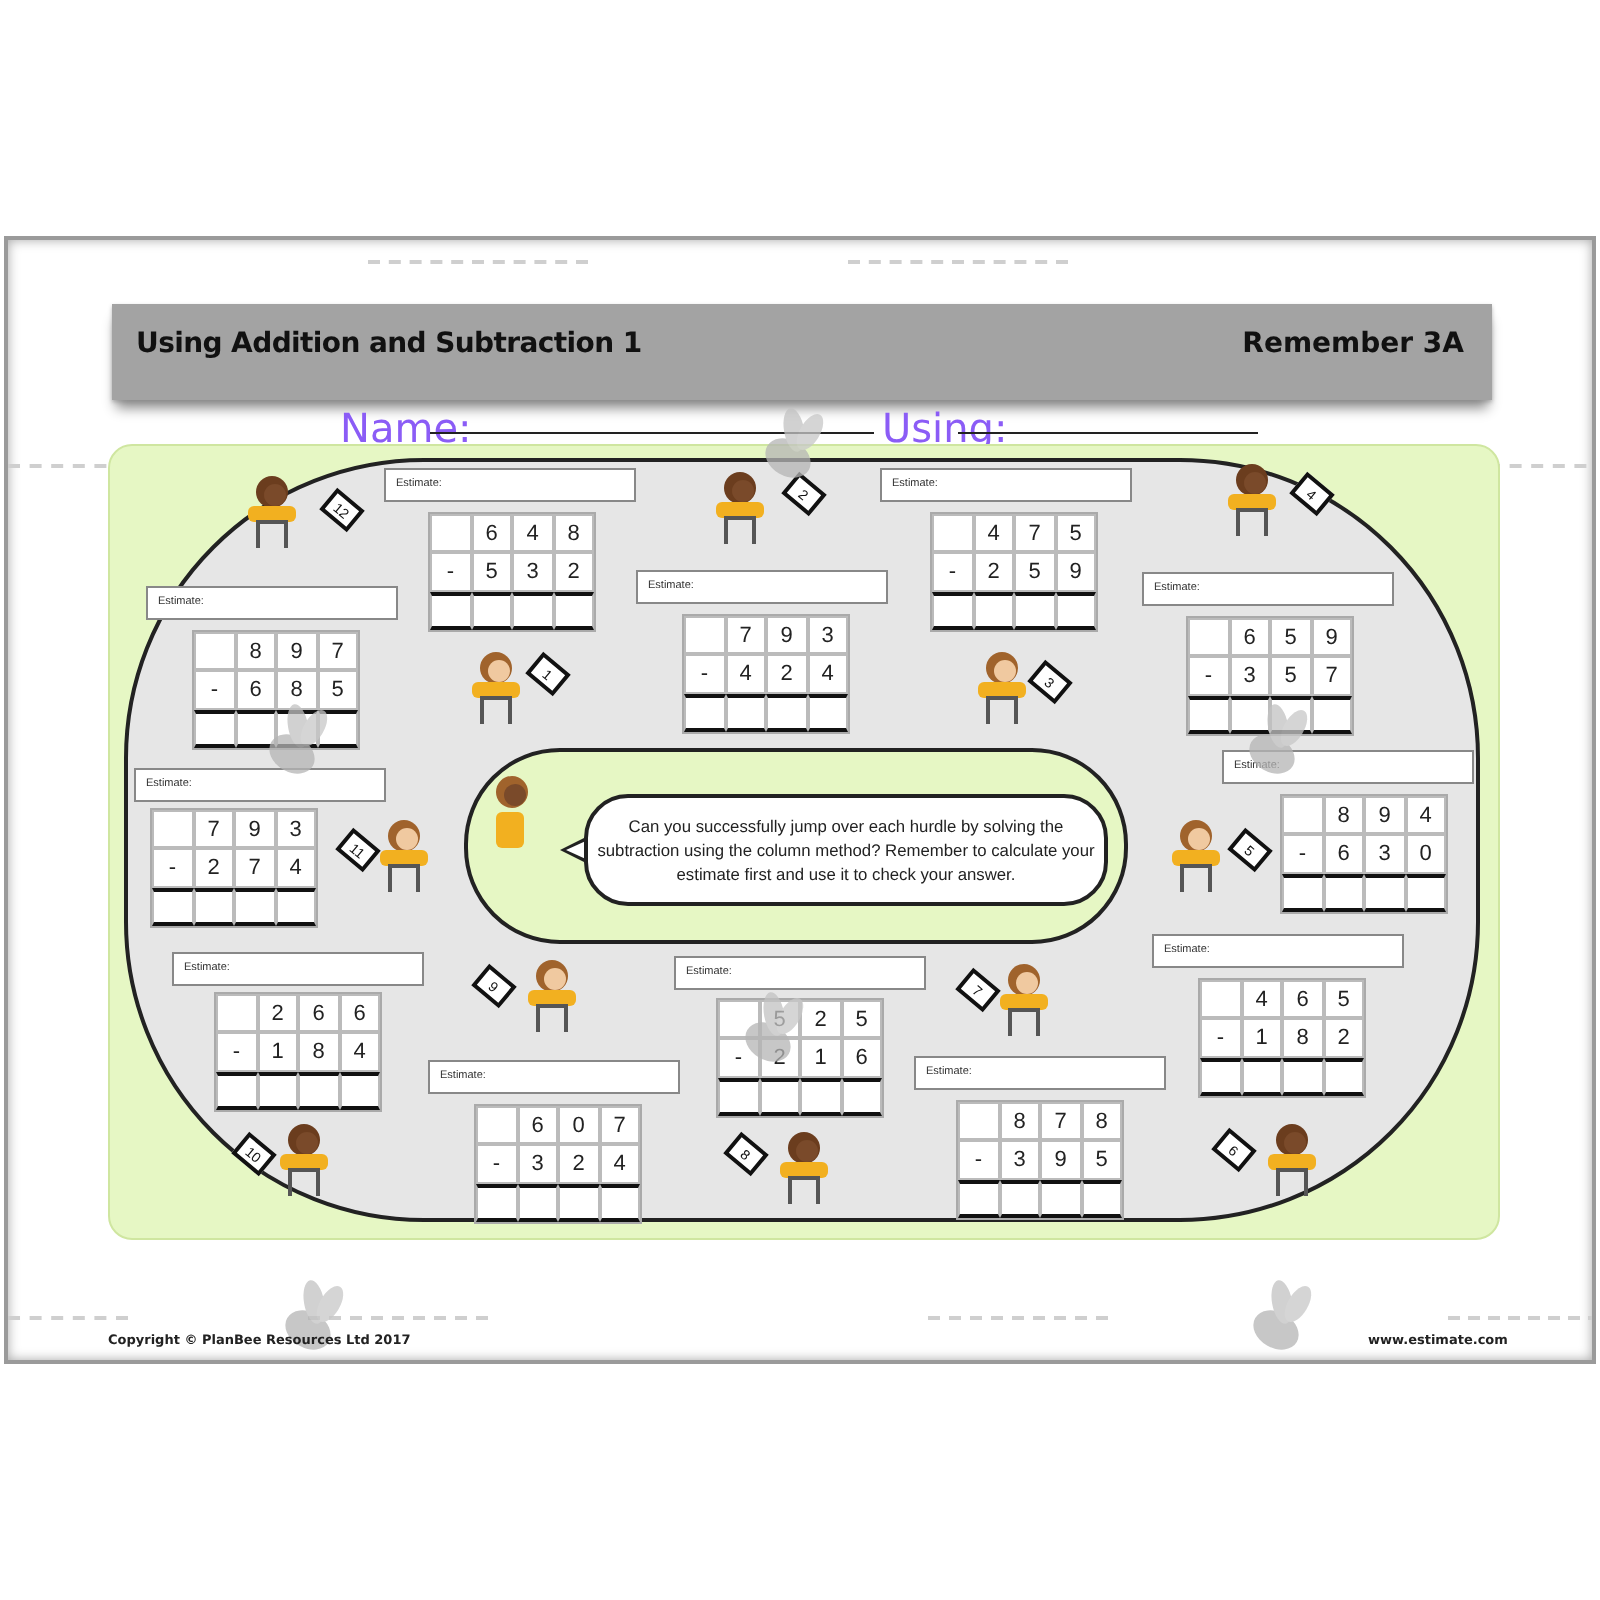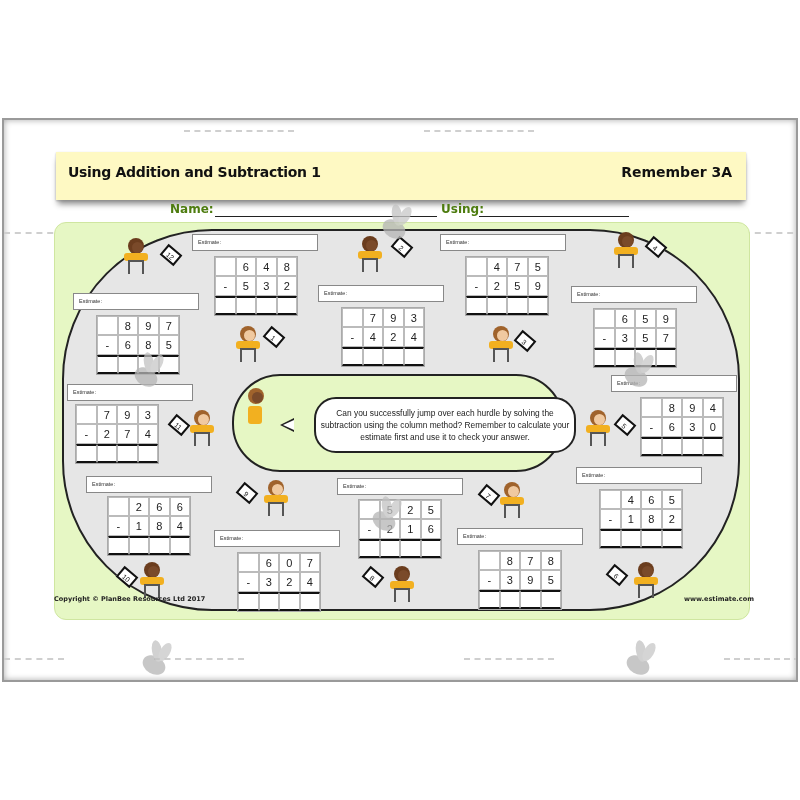--- a/index.html
+++ b/index.html
@@ -1,46 +1,46 @@
 <!DOCTYPE html>
 <html><head>
 <meta charset="utf-8">
 <style>
   html,body{margin:0;padding:0;}
   body{width:800px;height:800px;background:#ffffff;position:relative;overflow:hidden;font-family:"Liberation Sans",sans-serif;}
   .sheet{position:absolute;left:2px;top:118px;width:796px;height:564px;background:#fff;border:2px solid #9a9a9a;box-shadow:inset 0 0 6px rgba(0,0,0,.35);box-sizing:border-box;overflow:hidden;}
   .hex{position:absolute;border:2px dashed #cfcfcf;}
-  .titlebar{position:absolute;left:56px;top:152px;width:690px;height:48px;background:#fef9c3;box-shadow:0 6px 6px -2px #8a8a8a, 0 1px 2px #bbb;text-align:right;}
+  .titlebar{position:absolute;left:56px;top:152px;width:690px;height:48px;background:#a3a3a3;box-shadow:0 6px 6px -2px #8a8a8a, 0 1px 2px #bbb;text-align:right;}
   .title{position:absolute;left:12px;top:12px;font-family:"DejaVu Sans",sans-serif;font-weight:bold;font-size:14px;color:#111;letter-spacing:-0.3px;}
   .wsheet{position:absolute;right:14px;top:12px;font-family:"DejaVu Sans",sans-serif;font-weight:bold;font-size:14px;color:#111;}
-  .namerow{position:absolute;top:202px;font-family:"DejaVu Sans",sans-serif;font-weight:bold;font-size:12px;color:#4d7c0f;}
+  .namerow{position:absolute;top:202px;font-family:"DejaVu Sans",sans-serif;font-weight:normal;font-size:20px;color:#8b5cf6;}
   .line{position:absolute;border-bottom:1px solid #222;height:0;}
   .green{position:absolute;left:54px;top:222px;width:694px;height:396px;background:#e6f7c4;border:1px solid #cfe6a0;border-radius:12px;}
   .track{position:absolute;left:62px;top:229px;width:678px;height:382px;background:#e6e6e6;border:2px solid #222;border-radius:150px;box-sizing:border-box;}
   .island{position:absolute;left:232px;top:374px;width:332px;height:98px;background:#e6f7c4;border:2px solid #222;border-radius:48px;box-sizing:border-box;}
-  .bubble{position:absolute;left:292px;top:397px;width:262px;height:56px;background:#fff;border:2px solid #222;border-radius:22px;box-sizing:border-box;font-size:8.4px;color:#222;text-align:center;line-height:12px;padding-top:8px;margin-left:22px;}
+  .bubble{position:absolute;left:292px;top:397px;width:262px;height:56px;background:#fff;border:2px solid #222;border-radius:22px;box-sizing:border-box;font-size:8.4px;color:#222;text-align:center;line-height:12px;padding-top:8px;}
   .bubble-tail{position:absolute;left:280px;top:418px;width:0;height:0;border-top:7px solid transparent;border-bottom:7px solid transparent;border-right:14px solid #222;}
   .bubble-tail2{position:absolute;left:283px;top:420px;width:0;height:0;border-top:5px solid transparent;border-bottom:5px solid transparent;border-right:11px solid #fff;}
   .est{position:absolute;height:17px;background:#fff;border:1px solid #888;box-sizing:border-box;font-size:5.5px;color:#333;padding:4px 0 0 5px;}
   .grid{position:absolute;display:grid;grid-template-columns:repeat(4,1fr);grid-template-rows:repeat(3,1fr);background:#fff;border:1px solid #aaa;box-sizing:border-box;}
   .cell{border:1px solid #bbb;display:flex;align-items:center;justify-content:center;font-size:11px;color:#222;}
   .cell.r3{border-top:2px solid #111;border-bottom:2px solid #111;}
   .kid{position:absolute;width:30px;height:38px;}
   .kid .head{position:absolute;left:6px;top:0;width:16px;height:16px;border-radius:50%;background:#6b3d1e;}
   .kid.girl .head{background:#a0632c;}
   .kid .face{position:absolute;left:10px;top:4px;width:11px;height:11px;border-radius:50%;background:#f0c9a0;}
   .kid.dark .face{background:#7a4a2a;}
   .kid .body{position:absolute;left:2px;top:15px;width:24px;height:8px;background:#f2b020;border-radius:3px;}
   .kid .hurdle{position:absolute;left:6px;top:22px;width:16px;height:14px;border:2px solid #555;border-bottom:none;box-sizing:border-box;}
   .flag{position:absolute;width:18px;height:14px;background:#fff;border:2px solid #111;font-size:7px;line-height:14px;text-align:center;color:#111;transform:rotate(40deg);box-sizing:border-box;}
   .bee{position:absolute;width:40px;height:40px;opacity:.75;}
   .bee .b1{position:absolute;left:6px;top:16px;width:24px;height:18px;background:#b5b5b5;border-radius:50%;transform:rotate(30deg);}
   .bee .w1{position:absolute;left:16px;top:0;width:10px;height:22px;background:#c2c2c2;border-radius:50%;transform:rotate(-10deg);}
   .bee .w2{position:absolute;left:24px;top:2px;width:10px;height:20px;background:#c8c8c8;border-radius:50%;transform:rotate(30deg);}
-  .footer{position:absolute;top:595px;font-family:"DejaVu Sans",sans-serif;font-weight:bold;font-size:6.5px;color:#222;}
+  .footer{position:absolute;top:666px;font-family:"DejaVu Sans",sans-serif;font-weight:bold;font-size:6.5px;color:#222;}
 </style>
 </head>
 <body>
 
 <div class="sheet">
   <div class="hex" style="left:180px;top:10px;width:110px;height:0;border-width:2px 0 0 0;"></div>
   <div class="hex" style="left:420px;top:10px;width:110px;height:0;border-width:2px 0 0 0;"></div>
   <div class="hex" style="left:0;top:112px;width:60px;height:0;border-width:2px 0 0 0;"></div>
   <div class="hex" style="left:740px;top:112px;width:60px;height:0;border-width:2px 0 0 0;"></div>
   <div class="hex" style="left:0;top:538px;width:60px;height:0;border-width:2px 0 0 0;"></div>

